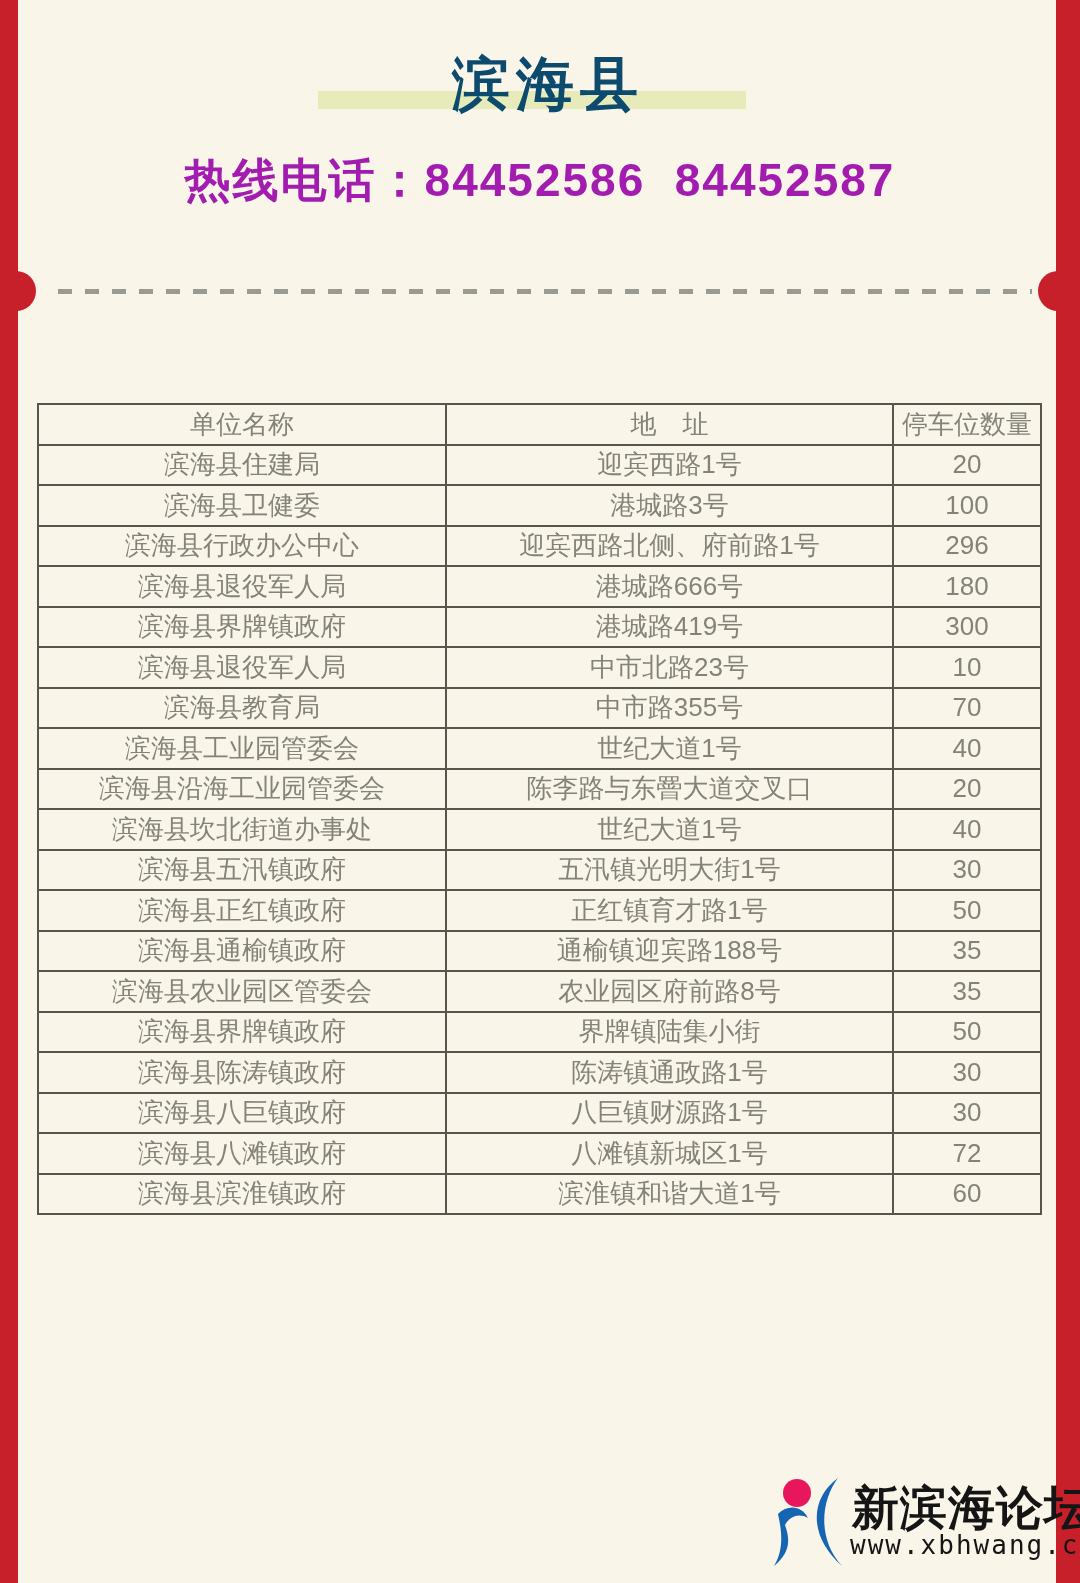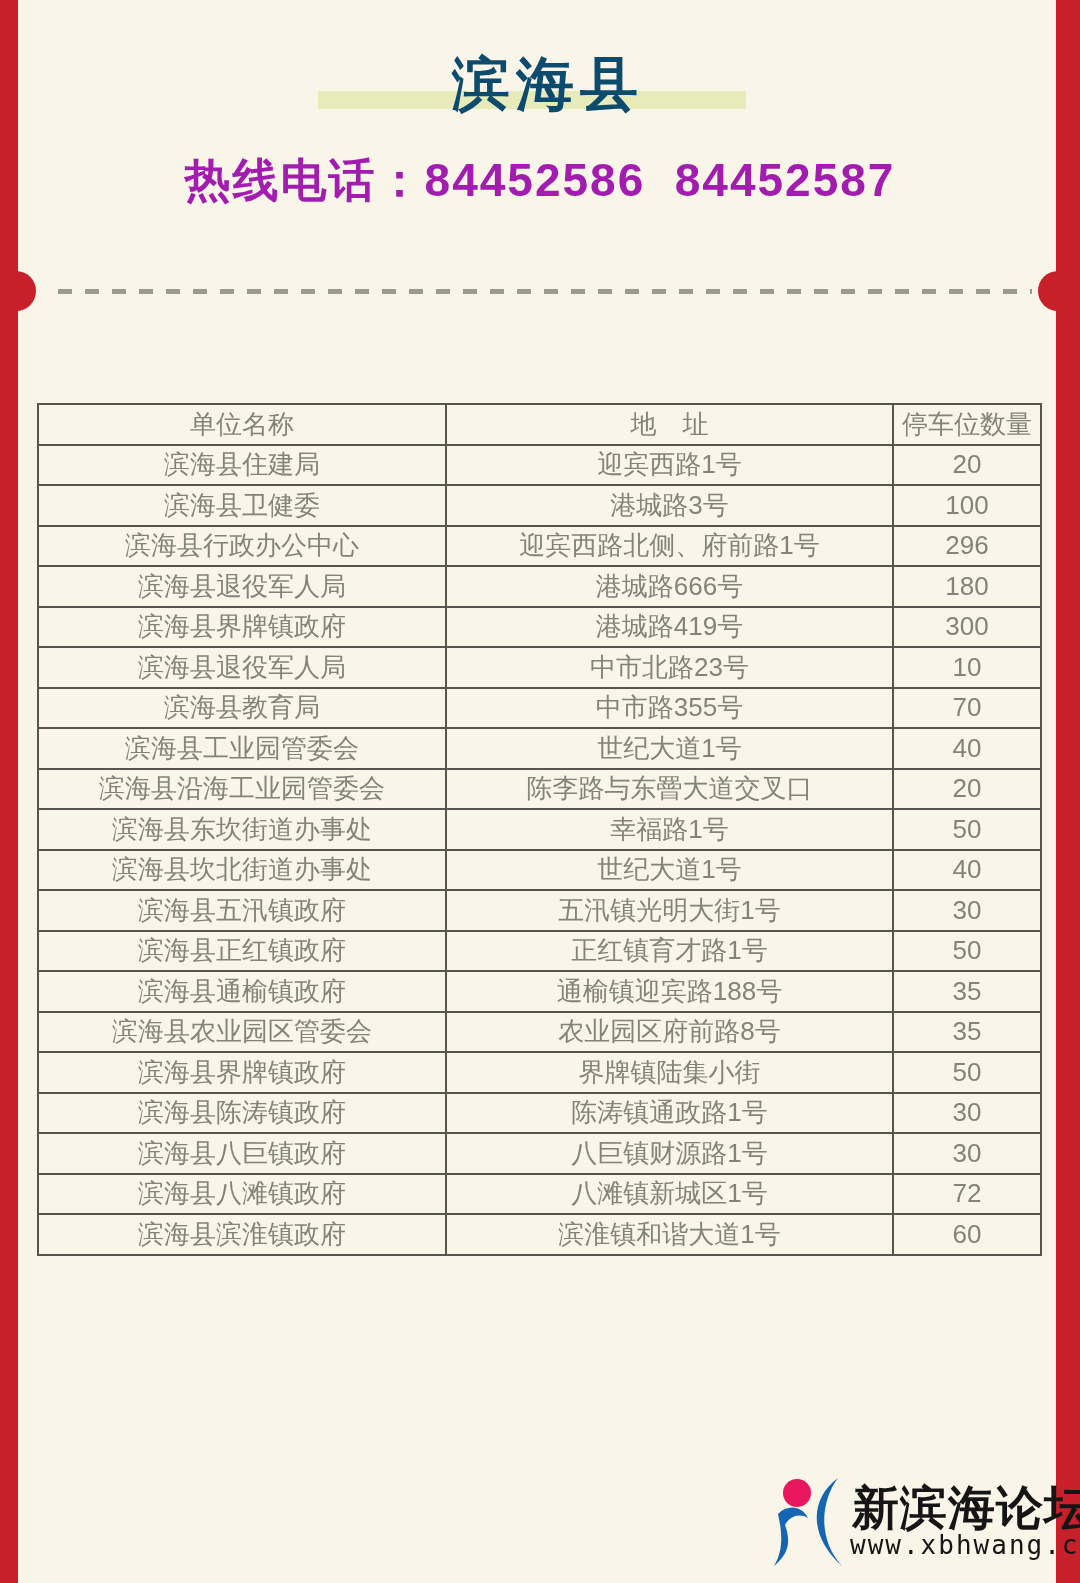--- a/index.html
+++ b/index.html
@@ -127,25 +127,20 @@
           <td>滨海县工业园管委会</td>
           <td>世纪大道1号</td>
           <td>40</td>
         </tr>
         <tr>
           <td>滨海县沿海工业园管委会</td>
           <td>陈李路与东罾大道交叉口</td>
           <td>20</td>
         </tr>
         <tr>
-          <td>滨海县东坎街道办事处</td>
-          <td>幸福路1号</td>
-          <td>50</td>
-        </tr>
-        <tr>
           <td>滨海县坎北街道办事处</td>
           <td>世纪大道1号</td>
           <td>40</td>
         </tr>
         <tr>
           <td>滨海县五汛镇政府</td>
           <td>五汛镇光明大街1号</td>
           <td>30</td>
         </tr>
         <tr>

